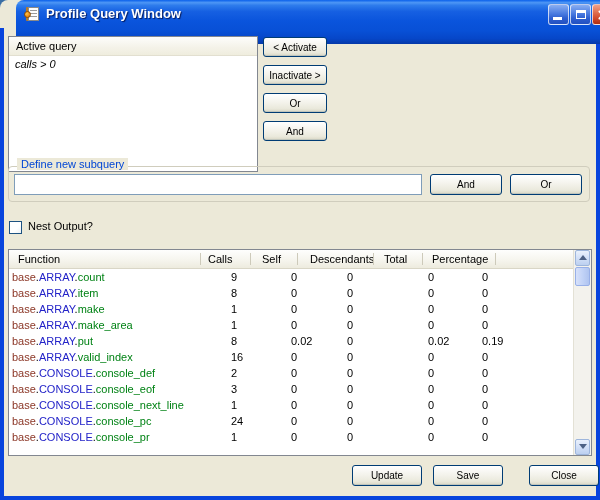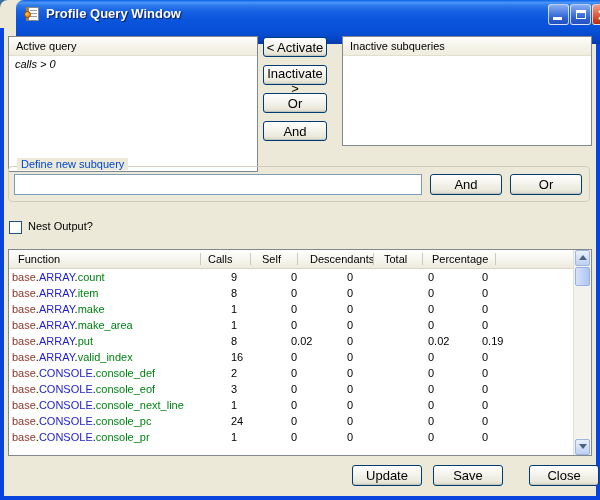--- a/index.html
+++ b/index.html
@@ -51,21 +51,21 @@
     background:linear-gradient(180deg,#FDFDFB 0%,#F4F2E8 60%,#EFEDDE 100%);
     border-bottom:1px solid #E2DFD0; }
   .panel-body { position:absolute; left:0; right:0; top:19px; bottom:0; background:#fff;font-style:italic; }
   .list-item { padding:2px 6px 0 6px; font-size:11px; color:#000; }
 
   
   .xpbtn { position:absolute; height:21px; padding:0; text-align:center;
     border:1px solid var(--button-border,#003C74); border-radius:3px;
     background:linear-gradient(180deg,#FFFFFF 0%,#F4F3EC 45%,#EAE9DC 80%,#D9D7C5 100%);
     box-shadow:inset 0 -1px 0 rgba(0,60,116,.12);
-    font-family:"Liberation Sans",sans-serif; font-size:13px; color:#000; }
+    font-family:"Liberation Sans",sans-serif; font-size:10px; color:#000; }
   .midbtn { height:20px; }
 
   
   .groupbox { position:absolute; left:8px; top:166px; width:582px; height:36px;
     border:1px solid #D0CDBD; border-radius:4px; }
   .groupbox-label { position:absolute; left:17px; top:158px; padding:0 4px; font-size:11px;
     color:var(--groupbox-label,#0046D5); background:#ECE9D8;text-align:center; }
   .textbox { position:absolute; left:14px; top:174px; width:408px; height:21px;
     border:1px solid #7F9DB9; background:#fff; font-size:11px; padding:0 3px;
     font-family:"Liberation Sans",sans-serif; cursor:text; }
@@ -146,24 +146,20 @@
     <div class="panel-body">
         <div class="list-item">calls &gt; 0</div>
       </div>
   </div>
 
   <button class="xpbtn midbtn" style="left:263px;top:37px;width:64px">&lt; Activate</button>
   <button class="xpbtn midbtn" style="left:263px;top:65px;width:64px">Inactivate &gt;</button>
   <button class="xpbtn midbtn" style="left:263px;top:93px;width:64px">Or</button>
   <button class="xpbtn midbtn" style="left:263px;top:121px;width:64px">And</button>
 
-  <div class="panel" style="left:342px;top:36px;width:250px;height:110px">
-    <div class="panel-header">Inactive subqueries</div>
-    <div class="panel-body"></div>
-  </div>
 
   <div class="groupbox"></div>
   <span class="groupbox-label">Define new subquery</span>
   <input class="textbox" value="" style="">
   <button class="xpbtn" style="left:430px;top:174px;width:72px">And</button>
   <button class="xpbtn" style="left:510px;top:174px;width:72px">Or</button>
 
   <div class="checkbox"></div>
   <span class="checkbox-label">Nest Output?</span>
 

